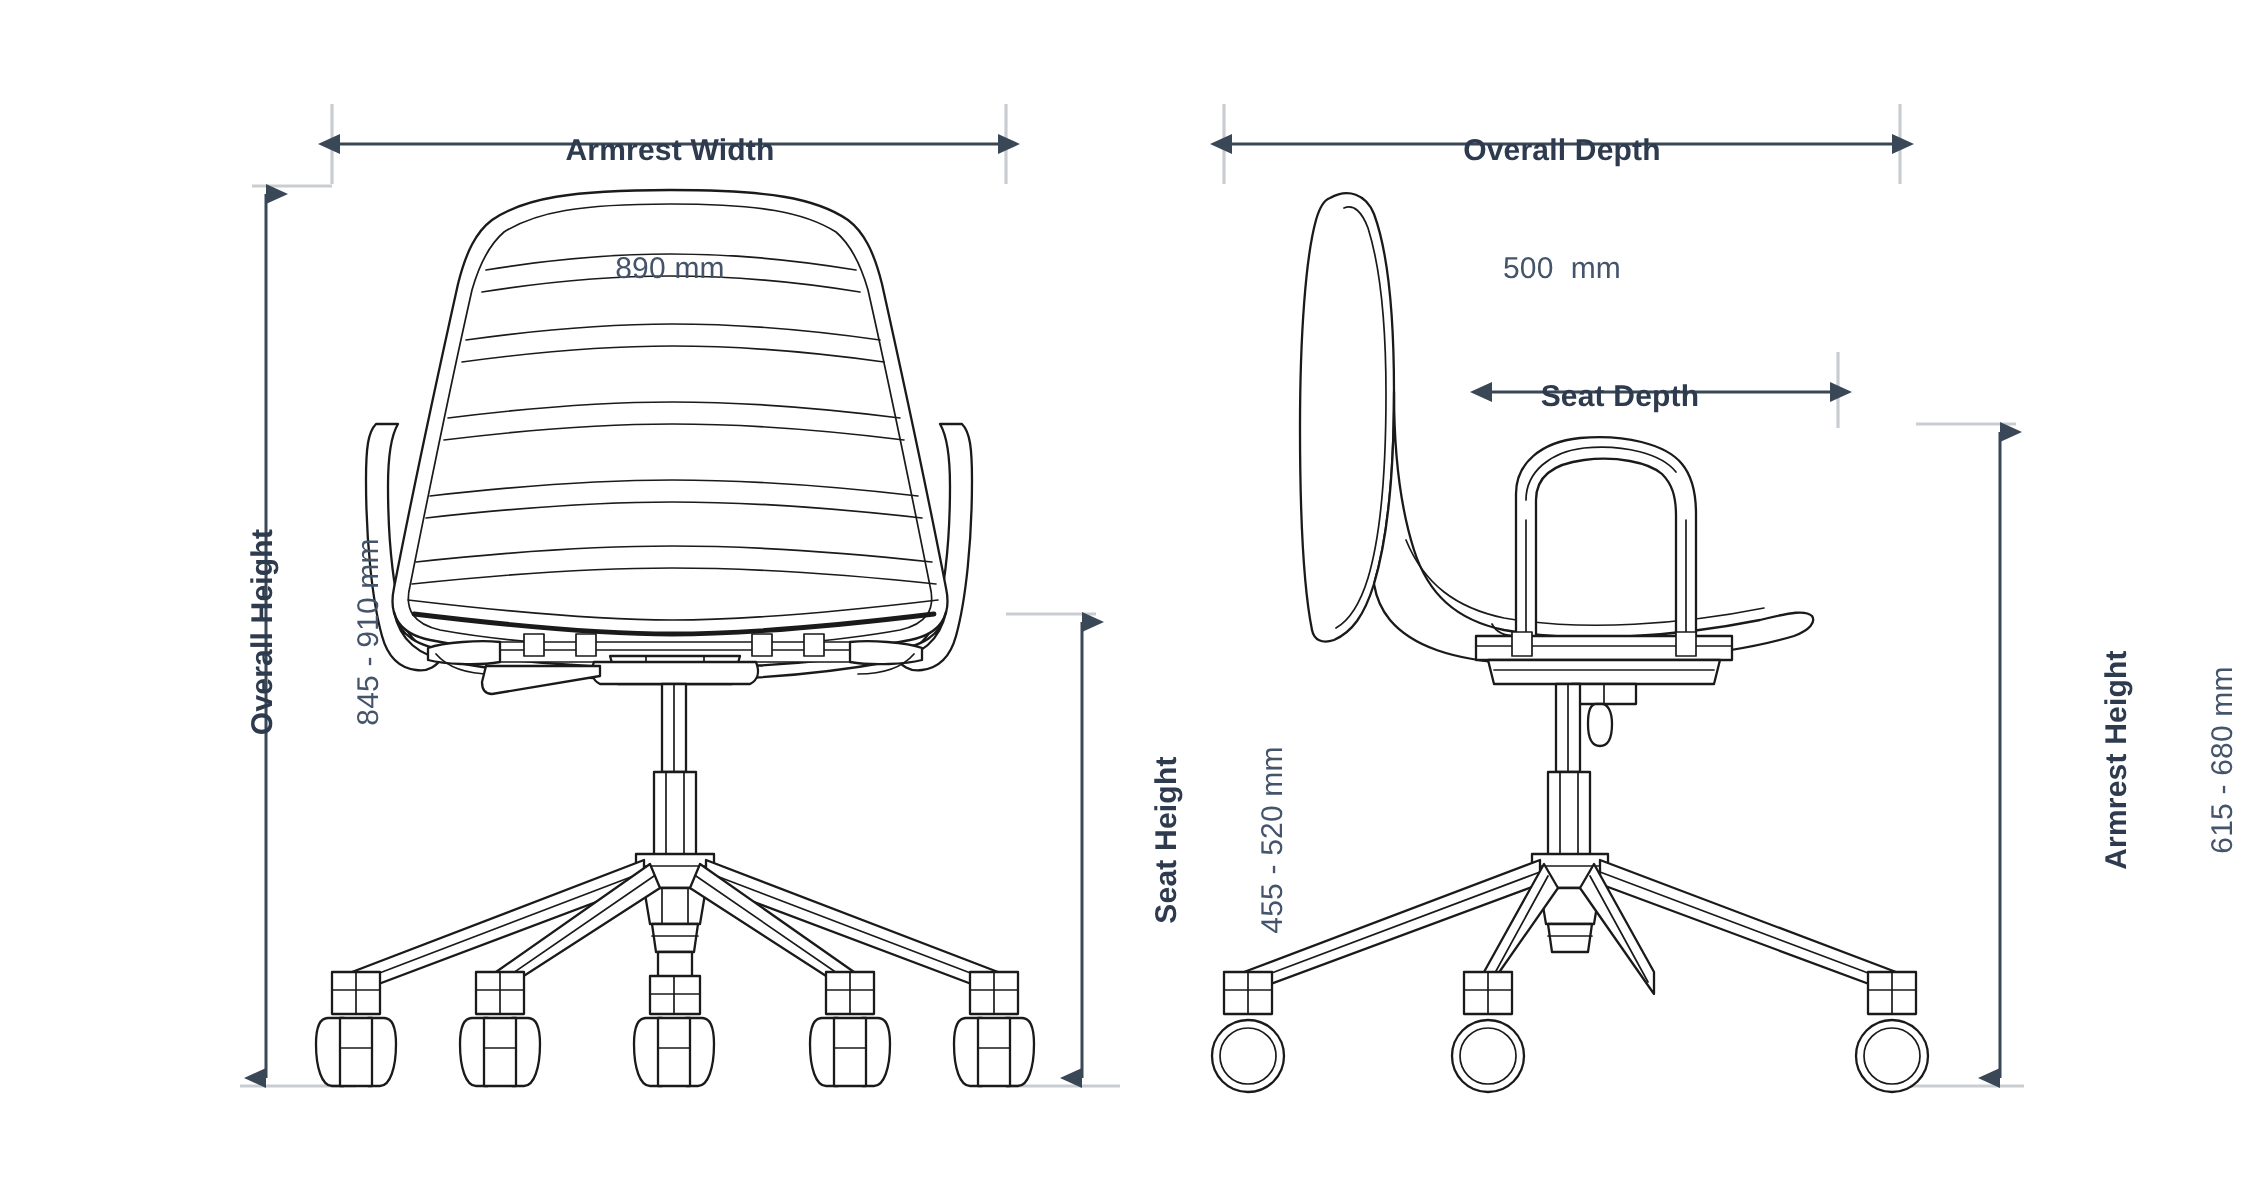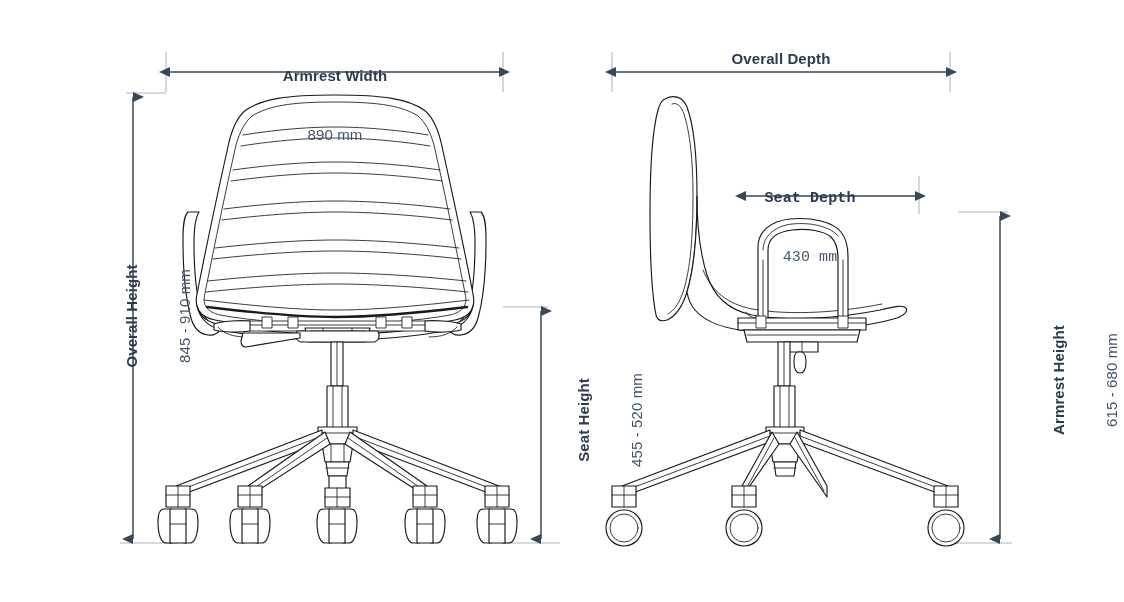--- a/index.html
+++ b/index.html
@@ -365,27 +365,27 @@
       </g>
     </g>
   </g>
 </svg>
 
 <div class="dim-label" style="left:215px;top:27px;width:240px;">
   <span class="dim-title">Armrest Width</span>
   <span class="dim-value">890 mm</span>
 </div>
 
-<div class="dim-label" style="left:661px;top:10px;width:240px;">
+<div class="dim-label" style="left:661px;top:27px;width:240px;">
   <span class="dim-title">Overall Depth</span>
-</div>
-
-<div class="dim-label" style="left:710px;top:150px;width:200px;font-family:Liberation Mono, monospace;">
+  <span class="dim-value">500  mm</span>
+</div>
+
+<div class="dim-label" style="left:710px;top:150px;width:200px;">
   <span class="dim-title">Seat Depth</span>
-  <span class="dim-value">430 mm</span>
 </div>
 
 <div class="rot-wrap" style="left:-13px;top:296px;width:240px;height:40px;">
   <span class="dim-title">Overall Height</span>
   <span class="dim-value">845 - 910 mm</span>
 </div>
 
 <div class="rot-wrap" style="left:449px;top:400px;width:220px;height:40px;">
   <span class="dim-title">Seat Height</span>
   <span class="dim-value">455 - 520 mm</span>

